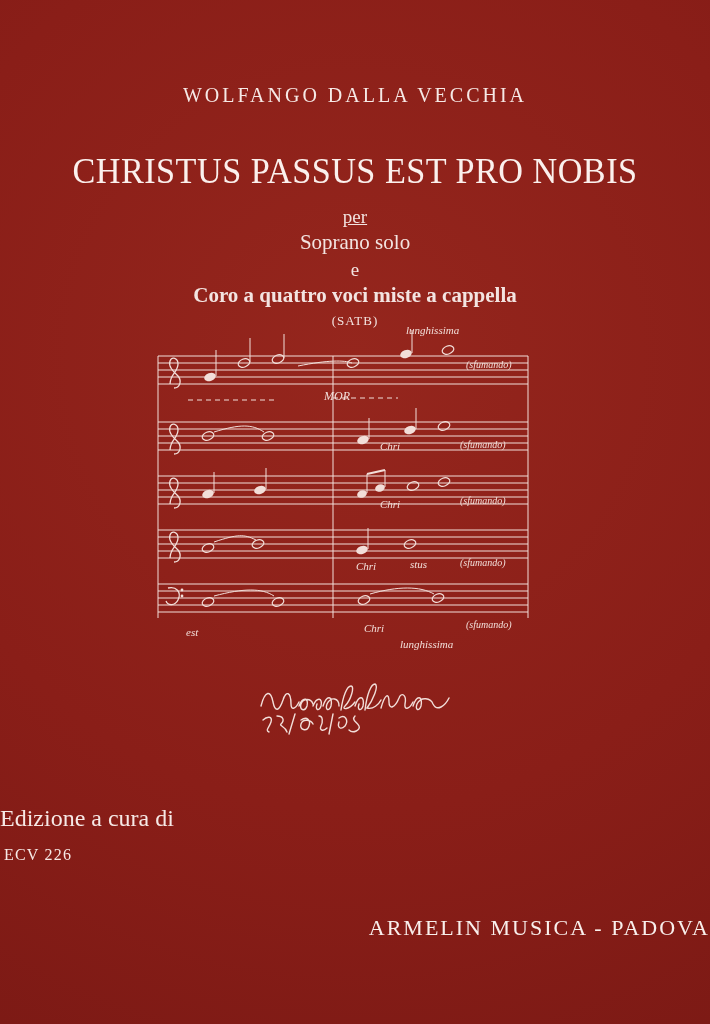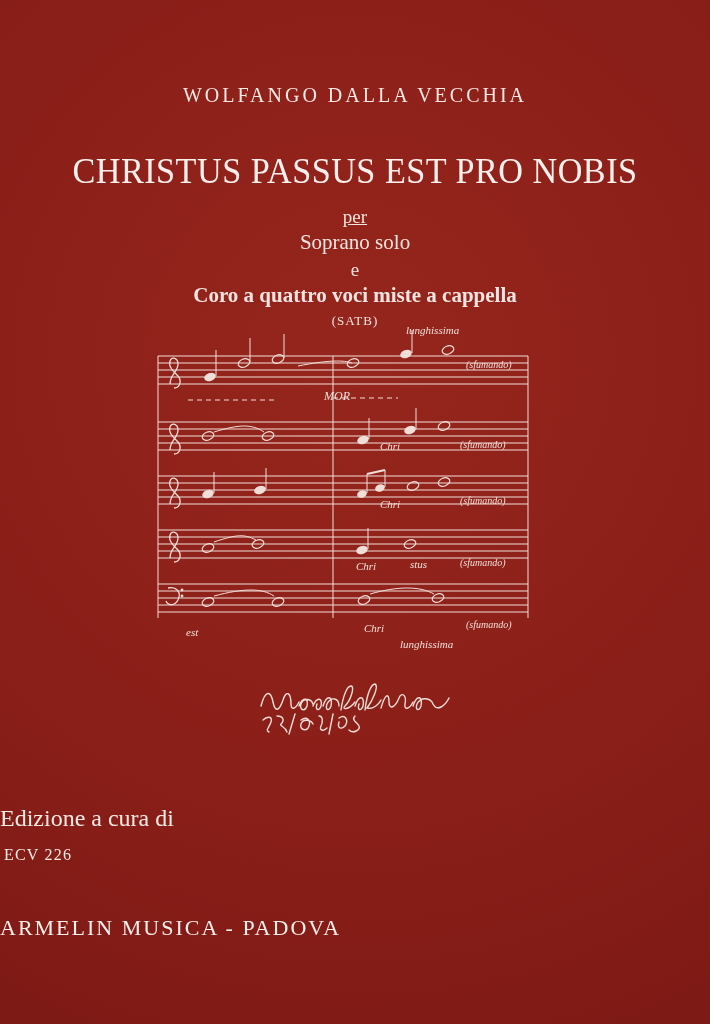--- a/index.html
+++ b/index.html
@@ -103,21 +103,21 @@
     text-align: left;
     font-size: 16px;
     letter-spacing: 1.2px;
     color: #f6e9e6;
   }
   .publisher {
     position: absolute;
     top: 915px;
     left: 0;
     width: 100%;
-    text-align: left;
+    text-align: right;
     font-size: 22px;
     letter-spacing: 2px;
     color: #f9efec;
   }
 </style>
 </head>
 <body>
 
 <div class="page">
 

